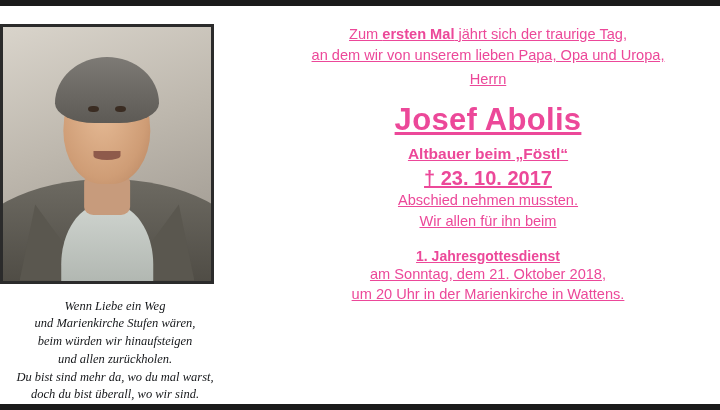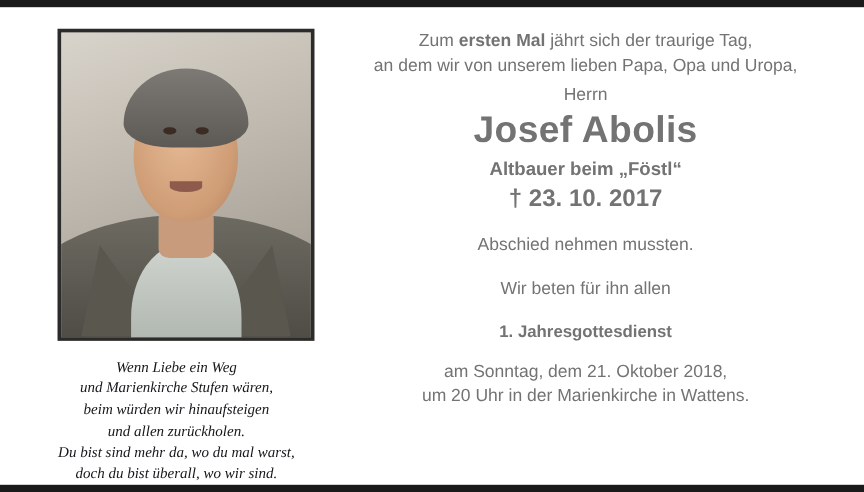--- a/index.html
+++ b/index.html
@@ -22,21 +22,21 @@
     border-top: 6px solid #1a1a1a;
     border-bottom: 6px solid #1a1a1a;
     display: flex;
     flex-direction: row;
   }
   .left-col {
     width: 262px;
     flex: 0 0 262px;
     display: flex;
     flex-direction: column;
-    align-items: flex-end;
+    align-items: flex-start;
     padding-top: 18px;
     box-sizing: border-box;
   }
   
   .photo-frame {
     width: 208px;
     height: 258px;
     border: 3px solid #2b2b2b;
     background: #b9b4ad;
     position: relative;
@@ -141,35 +141,36 @@
     line-height: 1.42;
     color: #15171a;
   }
   .verse div { white-space: nowrap; }
 
   .right-col {
     flex: 1 1 auto;
     padding: 14px 14px 0 8px;
     box-sizing: border-box;
     text-align: center;
-    color: #737373;
+    color: #ec4899;
+    text-decoration: underline;
   }
   .line {
     font-family: "Liberation Sans", sans-serif;
     font-size: 14.6px;
     line-height: 1.42;
   }
   .intro { margin-top: 4px; }
   .gap-s { margin-top: 4px; }
-  .gap-m { margin-top: 16px; }
+  .gap-m { margin-top: 0; }
   .name {
     font-size: 31px;
     font-weight: bold;
     letter-spacing: 0.3px;
-    margin-top: 0;
+    margin-top: 12px;
     font-family: "Liberation Sans", sans-serif;
   }
   .subtitle {
     font-size: 15.5px;
     font-weight: bold;
     margin-top: 7px;
   }
   .date-death {
     font-size: 20px;
     font-weight: bold;
@@ -221,21 +222,21 @@
     <div class="line gap-s">Herrn</div>
 
     <div class="name">Josef Abolis</div>
 
     <div class="subtitle">Altbauer beim „Föstl“</div>
 
     <div class="date-death">† 23. 10. 2017</div>
 
     <div class="line gap-m">Abschied nehmen mussten.</div>
 
-    <div class="line gap-m">Wir beten für ihn allen</div>
+    <div class="line gap-m">Wir allen für ihn beim</div>
 
     <div class="service">1. Jahresgottesdienst</div>
 
     <div class="line gap-m">am Sonntag, dem 21. Oktober 2018,</div>
     <div class="line">um 20 Uhr in der Marienkirche in Wattens.</div>
 
 
   </div>
 </div>
 

